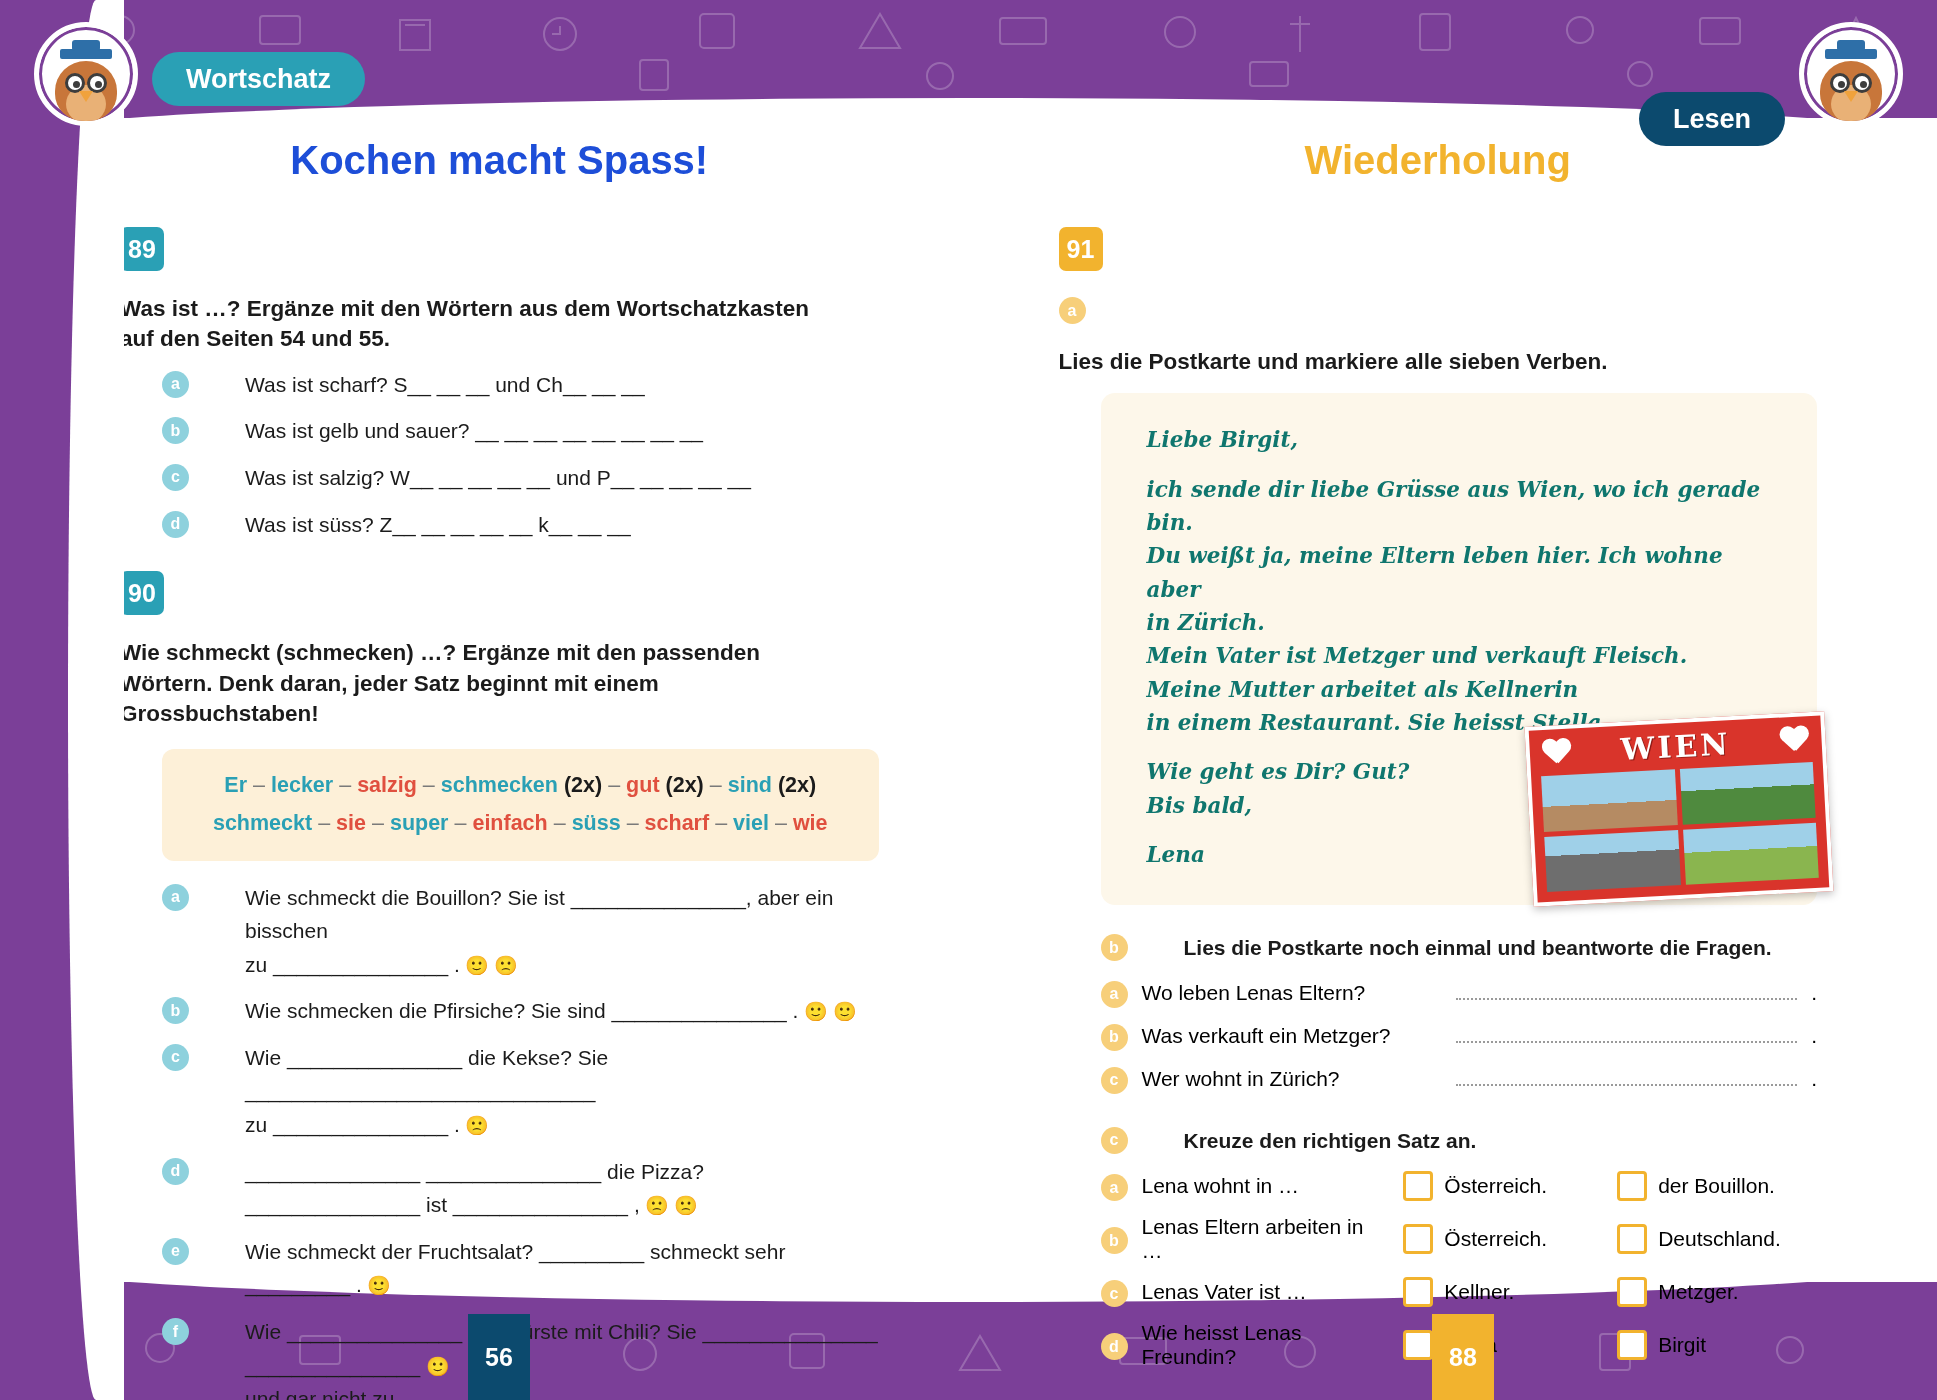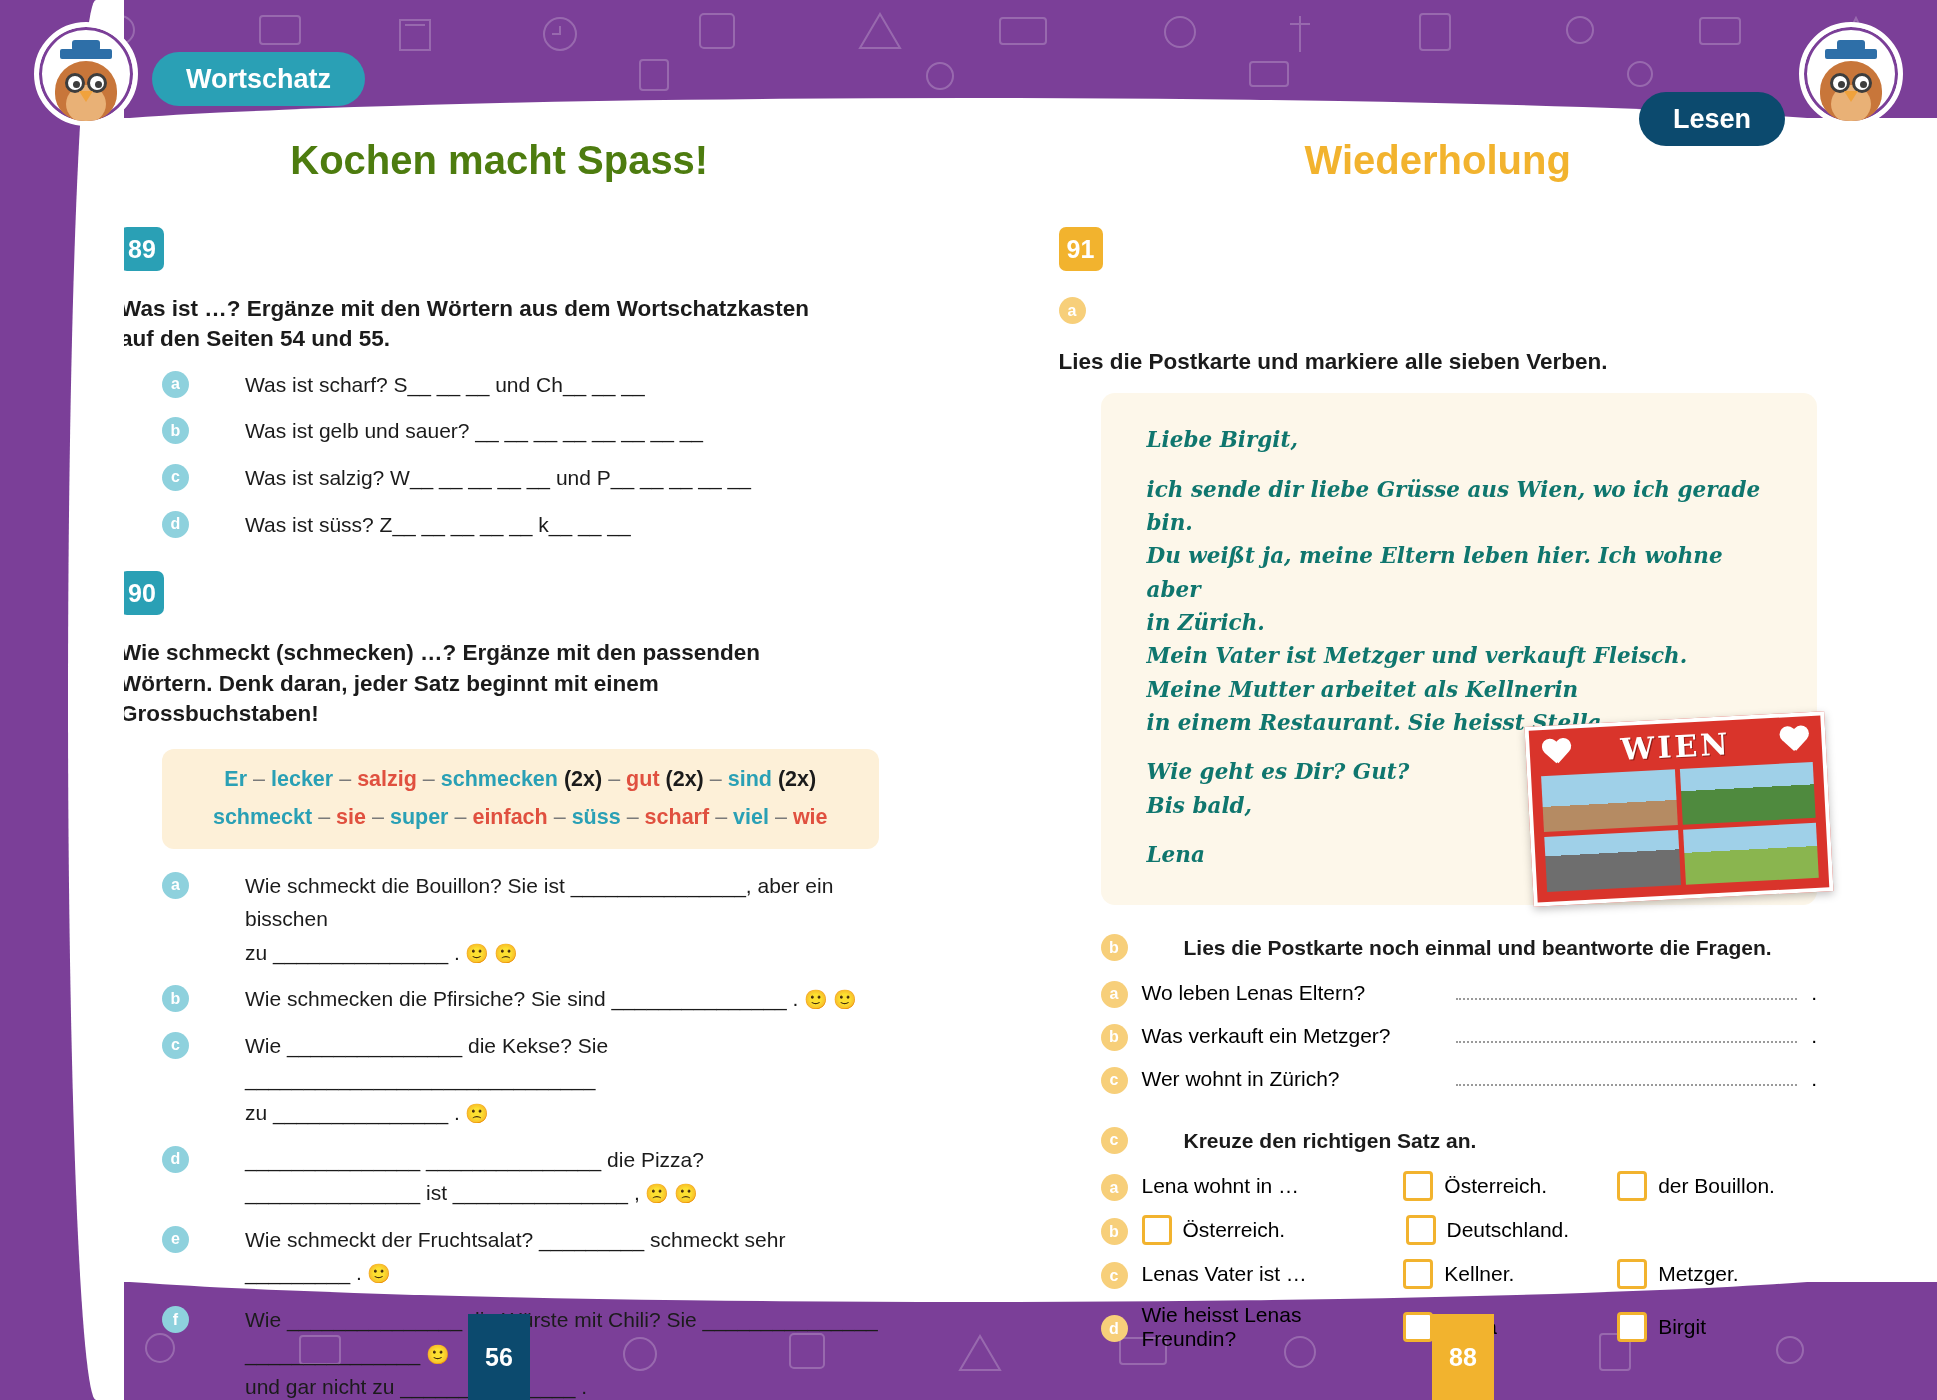--- a/index.html
+++ b/index.html
@@ -76,21 +76,21 @@
 
   
   .page { position:absolute; top:120px; width:50%; height:1160px; }
   .page.left { left:0; padding:0 90px 0 120px; }
   .page.right { left:50%; padding:0 120px 0 90px; }
 
   h1.page-title {
     text-align:center; font-size:40px; font-weight:bold;
     margin:18px 0 44px 0;
   }
-  .title-teal { color:#4d7c0f; }
+  .title-teal { color:#1d4ed8; }
   .title-yellow { color:#f2b32e; }
 
   
   .ex { margin-bottom:18px; }
   .ex-head { display:flex; align-items:flex-start; gap:16px;flex-direction:column; }
   .ex-num {
     flex:0 0 auto; width:44px; height:44px; border-radius:7px;
     color:#fff; font-weight:bold; font-size:25px;
     display:flex; align-items:center; justify-content:center;
   }
@@ -103,21 +103,21 @@
     flex:0 0 auto; width:27px; height:27px; border-radius:50%;
     color:#ffffff; font-size:16px; font-weight:bold;
     display:flex; align-items:center; justify-content:center; margin-top:3px;
   }
   .b-teal { background:#8ed1dd; }
   .b-yellow { background:#f7cf7a; }
   .sub-text { font-size:21px; color:#1b1b1b; line-height:1.6;margin-left:42px; }
   .sub-text.bold { font-weight:bold; }
 
   .wordbox {
-    background:#fdf0d8; border-radius:12px; padding:12px 26px;
+    background:#fdf0d8; border-radius:12px; padding:18px 26px;
     margin:20px 0 20px 42px; text-align:center; line-height:1.75;
     font-size:21.5px; font-weight:bold;
   }
   .w-teal { color:#2aa0b5; }
   .w-red  { color:#e0503f; }
   .w-dash { color:#7a7a7a; font-weight:normal; }
   .w-blk  { color:#1b1b1b; }
   .emo { font-size:19px; }
 
   
@@ -417,20 +417,21 @@
           <span class="cbox"></span>
         <span class="clabel">Österreich.</span>
         </div>
       <div class="cbox-wrap">
           <span class="cbox"></span>
         <span class="clabel">der Bouillon.</span>
         </div>
     </div>
     <div class="crow">
       <div class="bullet b-yellow">b</div>
+      <div class="ctext">Lenas Eltern arbeiten in …</div>
       <div class="cbox-wrap">
           <span class="cbox"></span>
         <span class="clabel">Österreich.</span>
         </div>
       <div class="cbox-wrap">
           <span class="cbox"></span>
         <span class="clabel">Deutschland.</span>
         </div>
     </div>
     <div class="crow">

